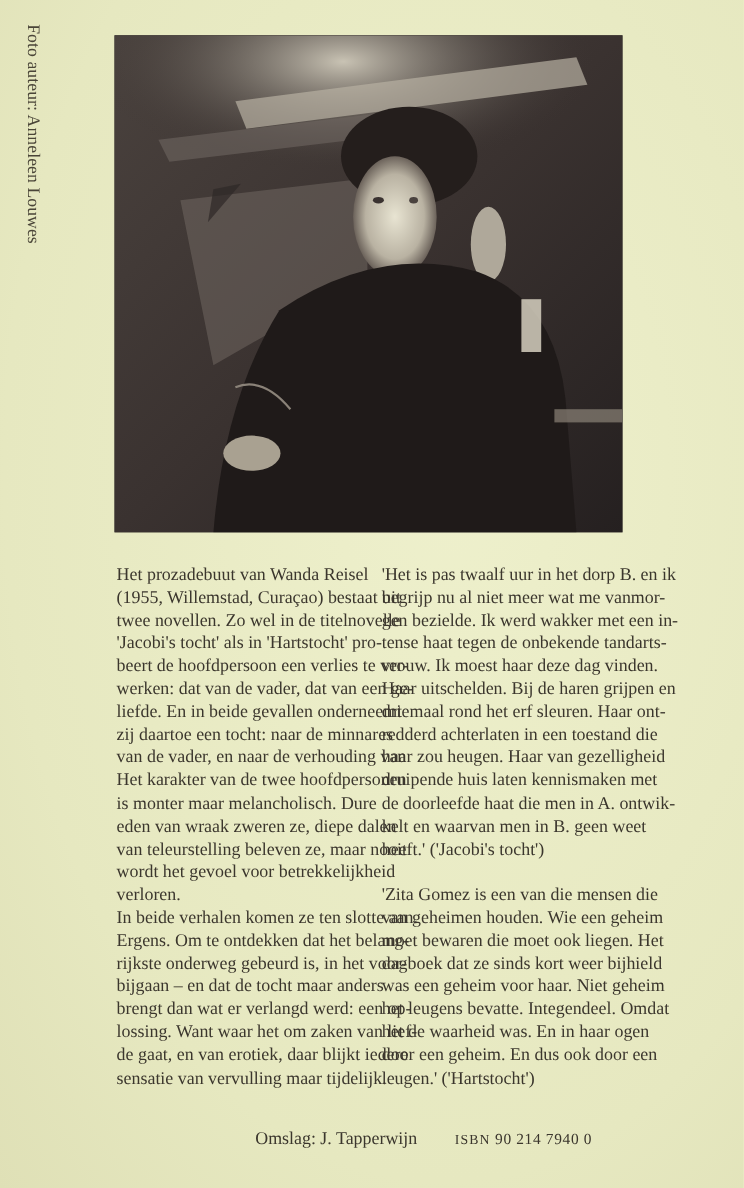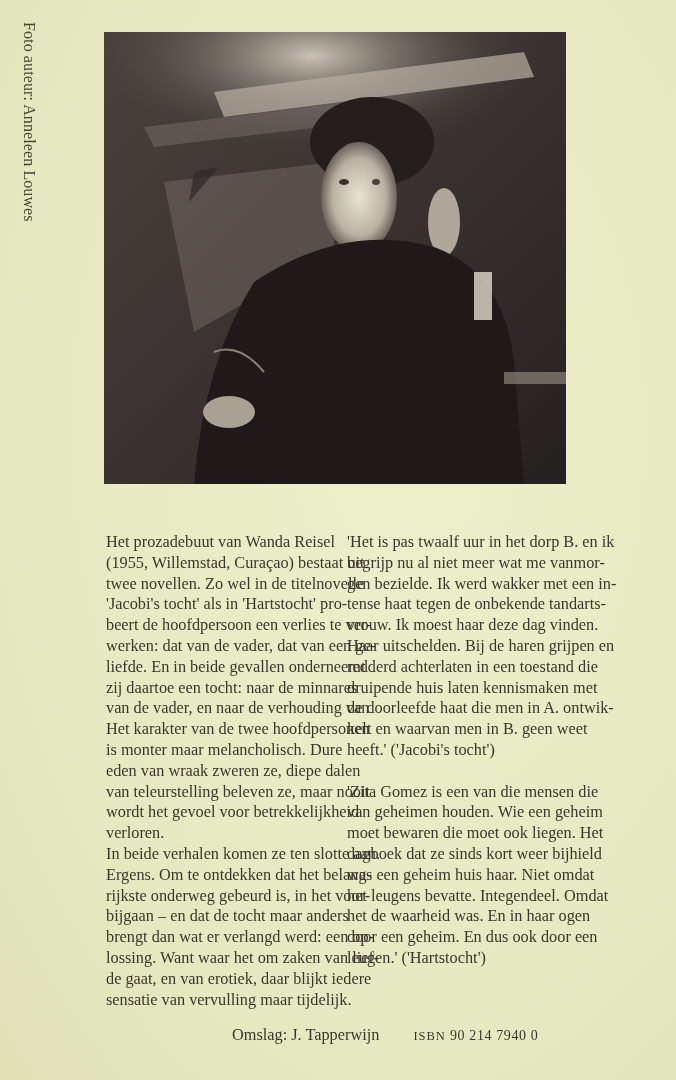--- a/index.html
+++ b/index.html
@@ -27,21 +27,21 @@
   }
   .photo {
     position: absolute;
     left: 104px; top: 32px; width: 462px; height: 452px;
     background: #2e2826;
     overflow: hidden;
   }
   .photo svg { display: block; width: 100%; height: 100%; }
   .col {
     position: absolute;
-    top: 532px;
+    top: 512px;
     font-family: "Liberation Serif", serif;
     font-size: 16.3px;
     line-height: 20.8px;
     color: #3b362d;
   }
   .col-left { left: 106px; width: 232px; }
   .col-right { left: 347px; width: 244px; }
   .line { display: block; white-space: nowrap; }
   .gap { display: block; height: 20.8px; }
   .footer {
@@ -138,33 +138,35 @@
   </div>
 
   <div class="col col-right">
     <div>
       <span class="line">'Het is pas twaalf uur in het dorp B. en ik</span>
       <span class="line">begrijp nu al niet meer wat me vanmor-</span>
       <span class="line">gen bezielde. Ik werd wakker met een in-</span>
       <span class="line">tense haat tegen de onbekende tandarts-</span>
       <span class="line">vrouw. Ik moest haar deze dag vinden.</span>
       <span class="line">Haar uitschelden. Bij de haren grijpen en</span>
+      <span class="line">driemaal rond het erf sleuren. Haar ont-</span>
       <span class="line">redderd achterlaten in een toestand die</span>
+      <span class="line">haar zou heugen. Haar van gezelligheid</span>
       <span class="line">druipende huis laten kennismaken met</span>
       <span class="line">de doorleefde haat die men in A. ontwik-</span>
       <span class="line">kelt en waarvan men in B. geen weet</span>
       <span class="line">heeft.' ('Jacobi's tocht')</span>
     </div>
     <span class="gap"></span>
     <div>
       <span class="line">'Zita Gomez is een van die mensen die</span>
       <span class="line">van geheimen houden. Wie een geheim</span>
       <span class="line">moet bewaren die moet ook liegen. Het</span>
       <span class="line">dagboek dat ze sinds kort weer bijhield</span>
-      <span class="line">was een geheim huis haar. Niet omdat</span>
+      <span class="line">was een geheim voor haar. Niet geheim</span>
       <span class="line">het leugens bevatte. Integendeel. Omdat</span>
       <span class="line">het de waarheid was. En in haar ogen</span>
       <span class="line">door een geheim. En dus ook door een</span>
       <span class="line">leugen.' ('Hartstocht')</span>
     </div>
   </div>
 
   <div class="footer">
     <span>Omslag: J. Tapperwijn</span>
     <span class="isbn">

